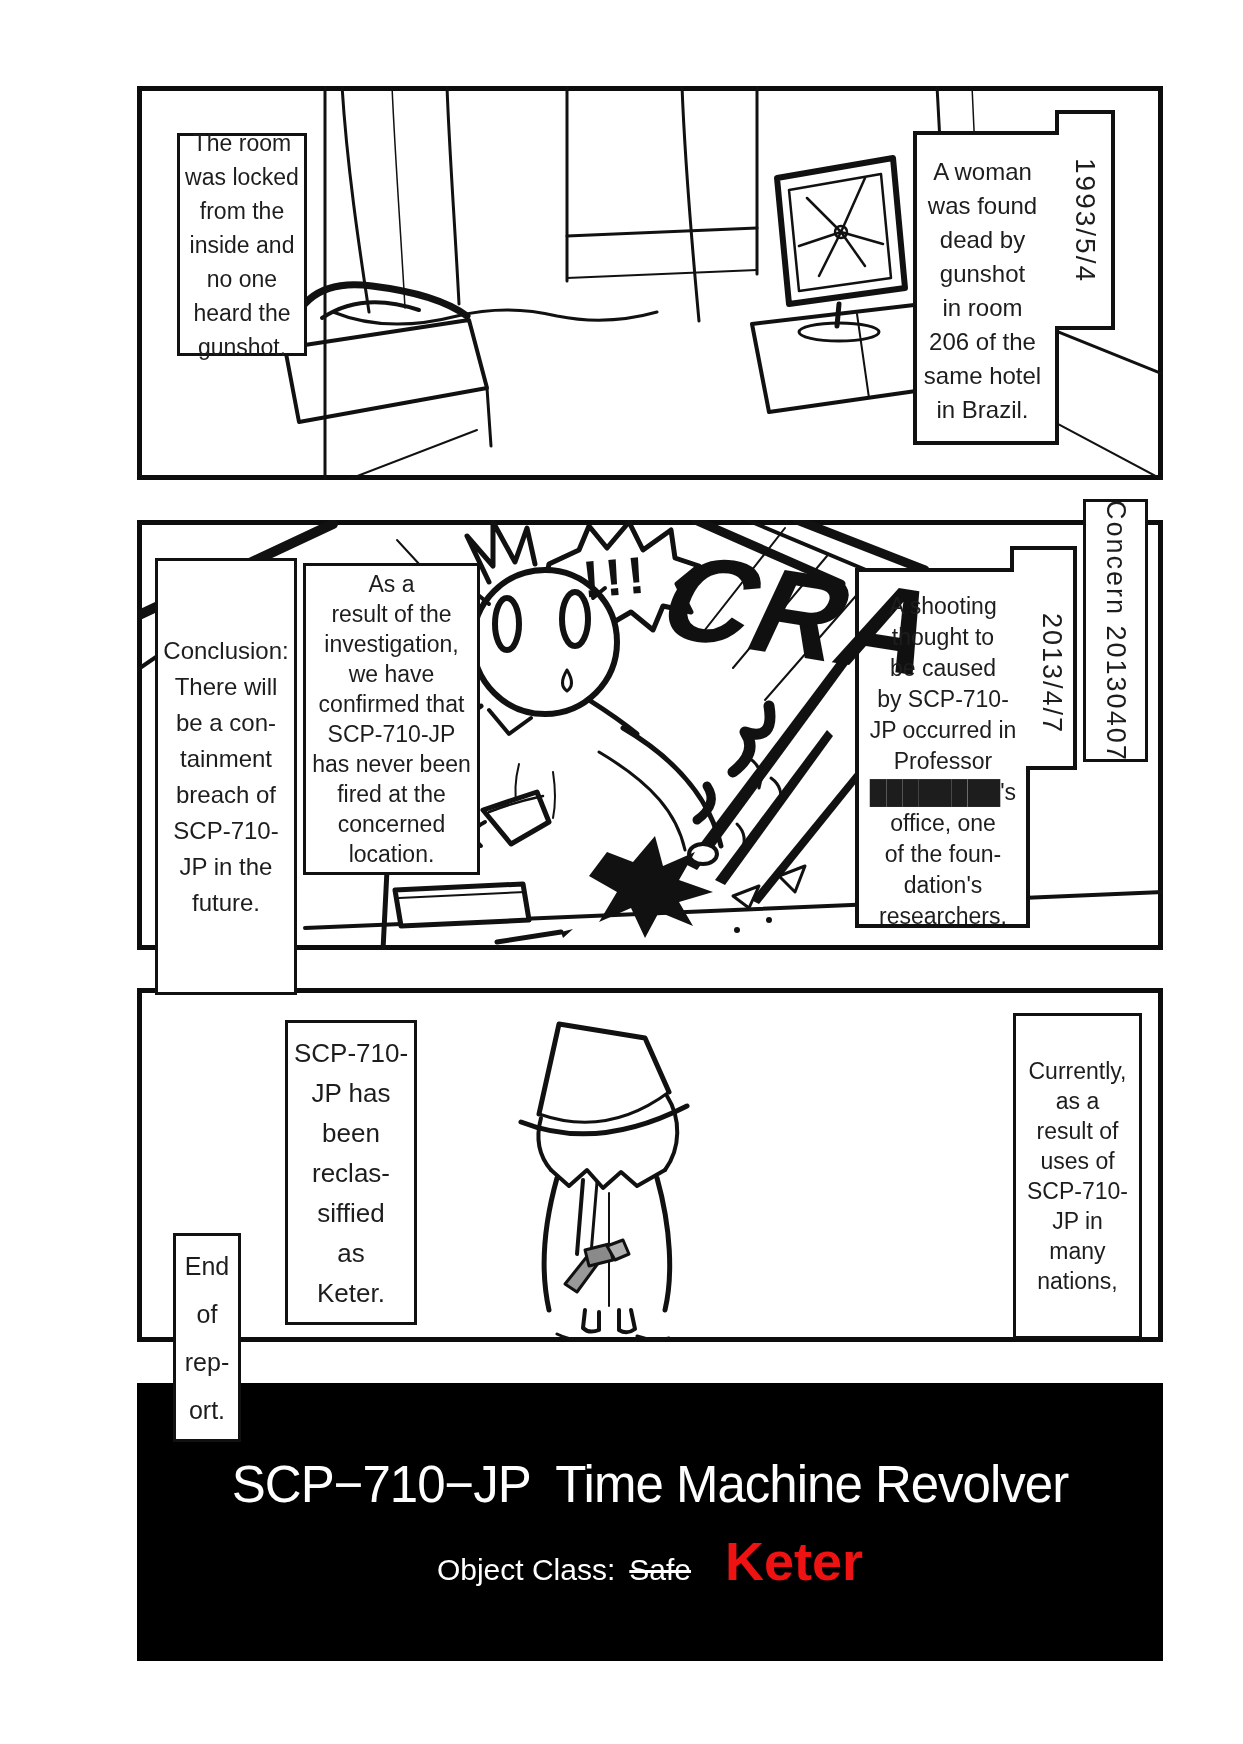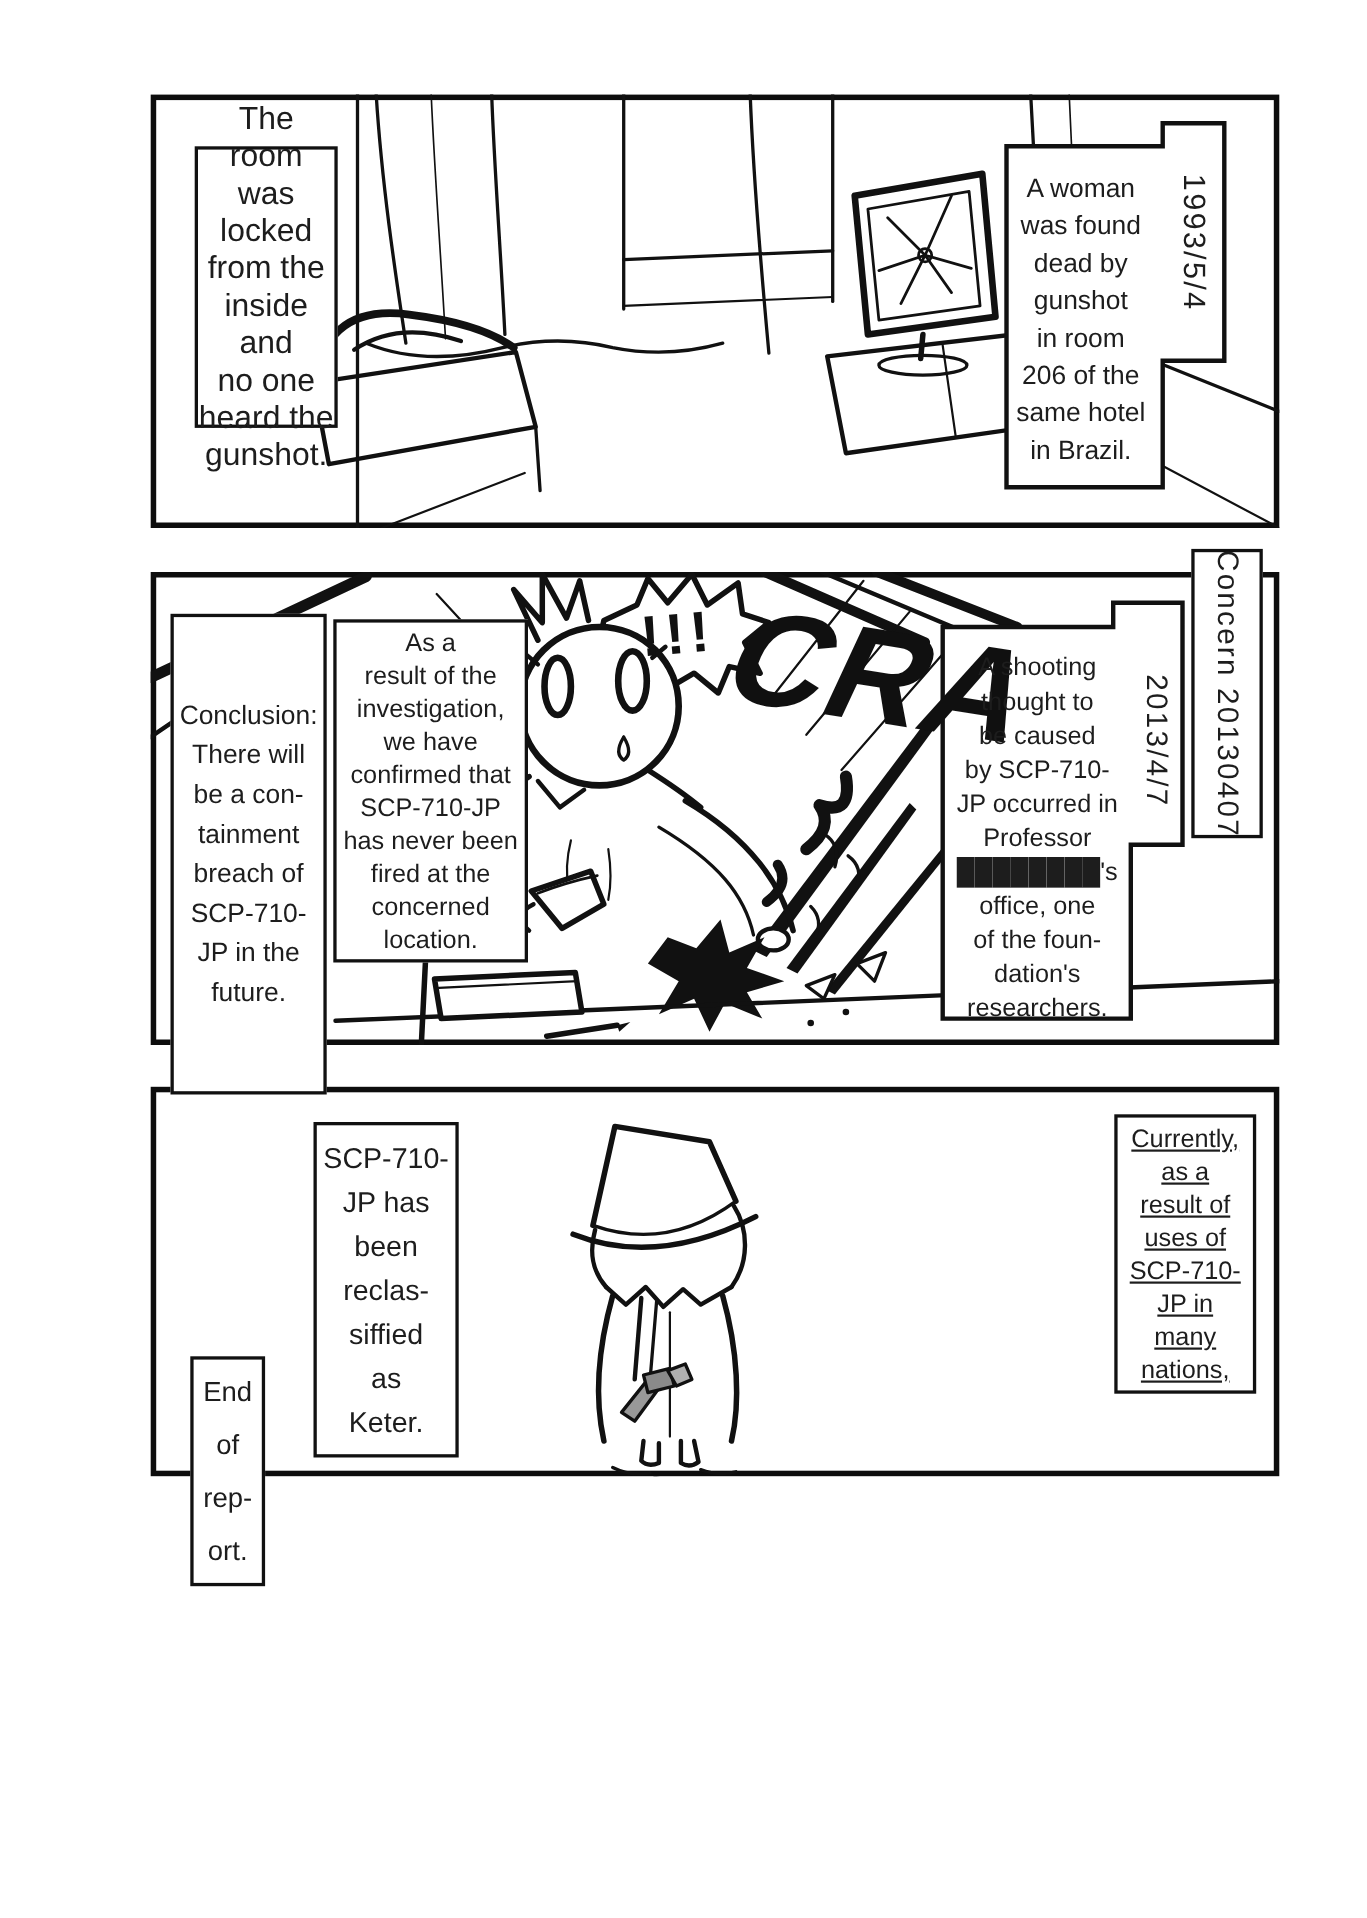--- a/index.html
+++ b/index.html
@@ -64,21 +64,21 @@
     <circle cx="704" cy="146" r="6" stroke-width="2.5"></circle>
     <line x1="702" y1="218" x2="700" y2="240" stroke-width="5"></line>
     <ellipse cx="702" cy="246" rx="40" ry="9" stroke-width="3"></ellipse>
     <path d="M615,238 L820,214 L842,296 L632,326 Z" stroke-width="4"></path>
     <line x1="632" y1="326" x2="842" y2="296" stroke-width="2"></line>
     <line x1="720" y1="228" x2="732" y2="312" stroke-width="2"></line>
     <path d="M842,214 L1026,288" stroke-width="3"></path>
     <path d="M842,296 L1026,394" stroke-width="2"></path>
   </svg>
 
-  <div class="caption" style="left:177px;top:133px;width:130px;height:256px;font-size:29px;line-height:34px;">The room
+  <div class="caption" style="left:177px;top:133px;width:130px;height:223px;font-size:23px;line-height:34px;">The room
 was locked
 from the
 inside and
 no one
 heard the
 gunshot.</div>
 
   <svg id="bubble-overlay" width="1243" height="1744" viewBox="0 0 1243 1744">
     <polygon points="915,133 1057,133 1057,112 1113,112 1113,328 1057,328 1057,443 915,443" fill="#ffffff" stroke="#111" stroke-width="4"></polygon>
     <polygon points="857,570 1012,570 1012,548 1075,548 1075,768 1028,768 1028,926 857,926" fill="#ffffff" stroke="#111" stroke-width="4"></polygon>
@@ -211,27 +211,35 @@
     <path d="M458,354 q12,5 24,3" stroke-width="2"></path>
   </svg>
 
   <div class="caption" style="left:285px;top:1020px;width:132px;height:305px;font-size:26px;line-height:40px;">SCP-710-
 JP has
 been
 reclas-
 siffied
 as
 Keter.</div>
-  <div class="caption" style="left:1013px;top:1013px;width:129px;height:254px;font-size:23px;line-height:30px;text-decoration:underline;">Currently,
+  <div class="caption" style="left:1013px;top:1013px;width:129px;height:326px;font-size:23px;line-height:30px;">Currently,
 as a
 result of
 uses of
 SCP-710-
 JP in
 many
 nations,</div>
   <div class="caption" style="left:173px;top:1233px;width:68px;height:209px;font-size:25px;line-height:48px;z-index:6;">End
 of
 rep-
 ort.</div>
 
+  <div id="footer">
+    <div id="footer-title">SCP−710−JP  Time Machine Revolver</div>
+    <div id="object-class-row">
+      <span id="object-class-label">Object Class:</span>
+      <span id="object-class-struck">Safe</span>
+      <span id="object-class-current">Keter</span>
+    </div>
+  </div>
 
 </div>
 
 </body></html>

